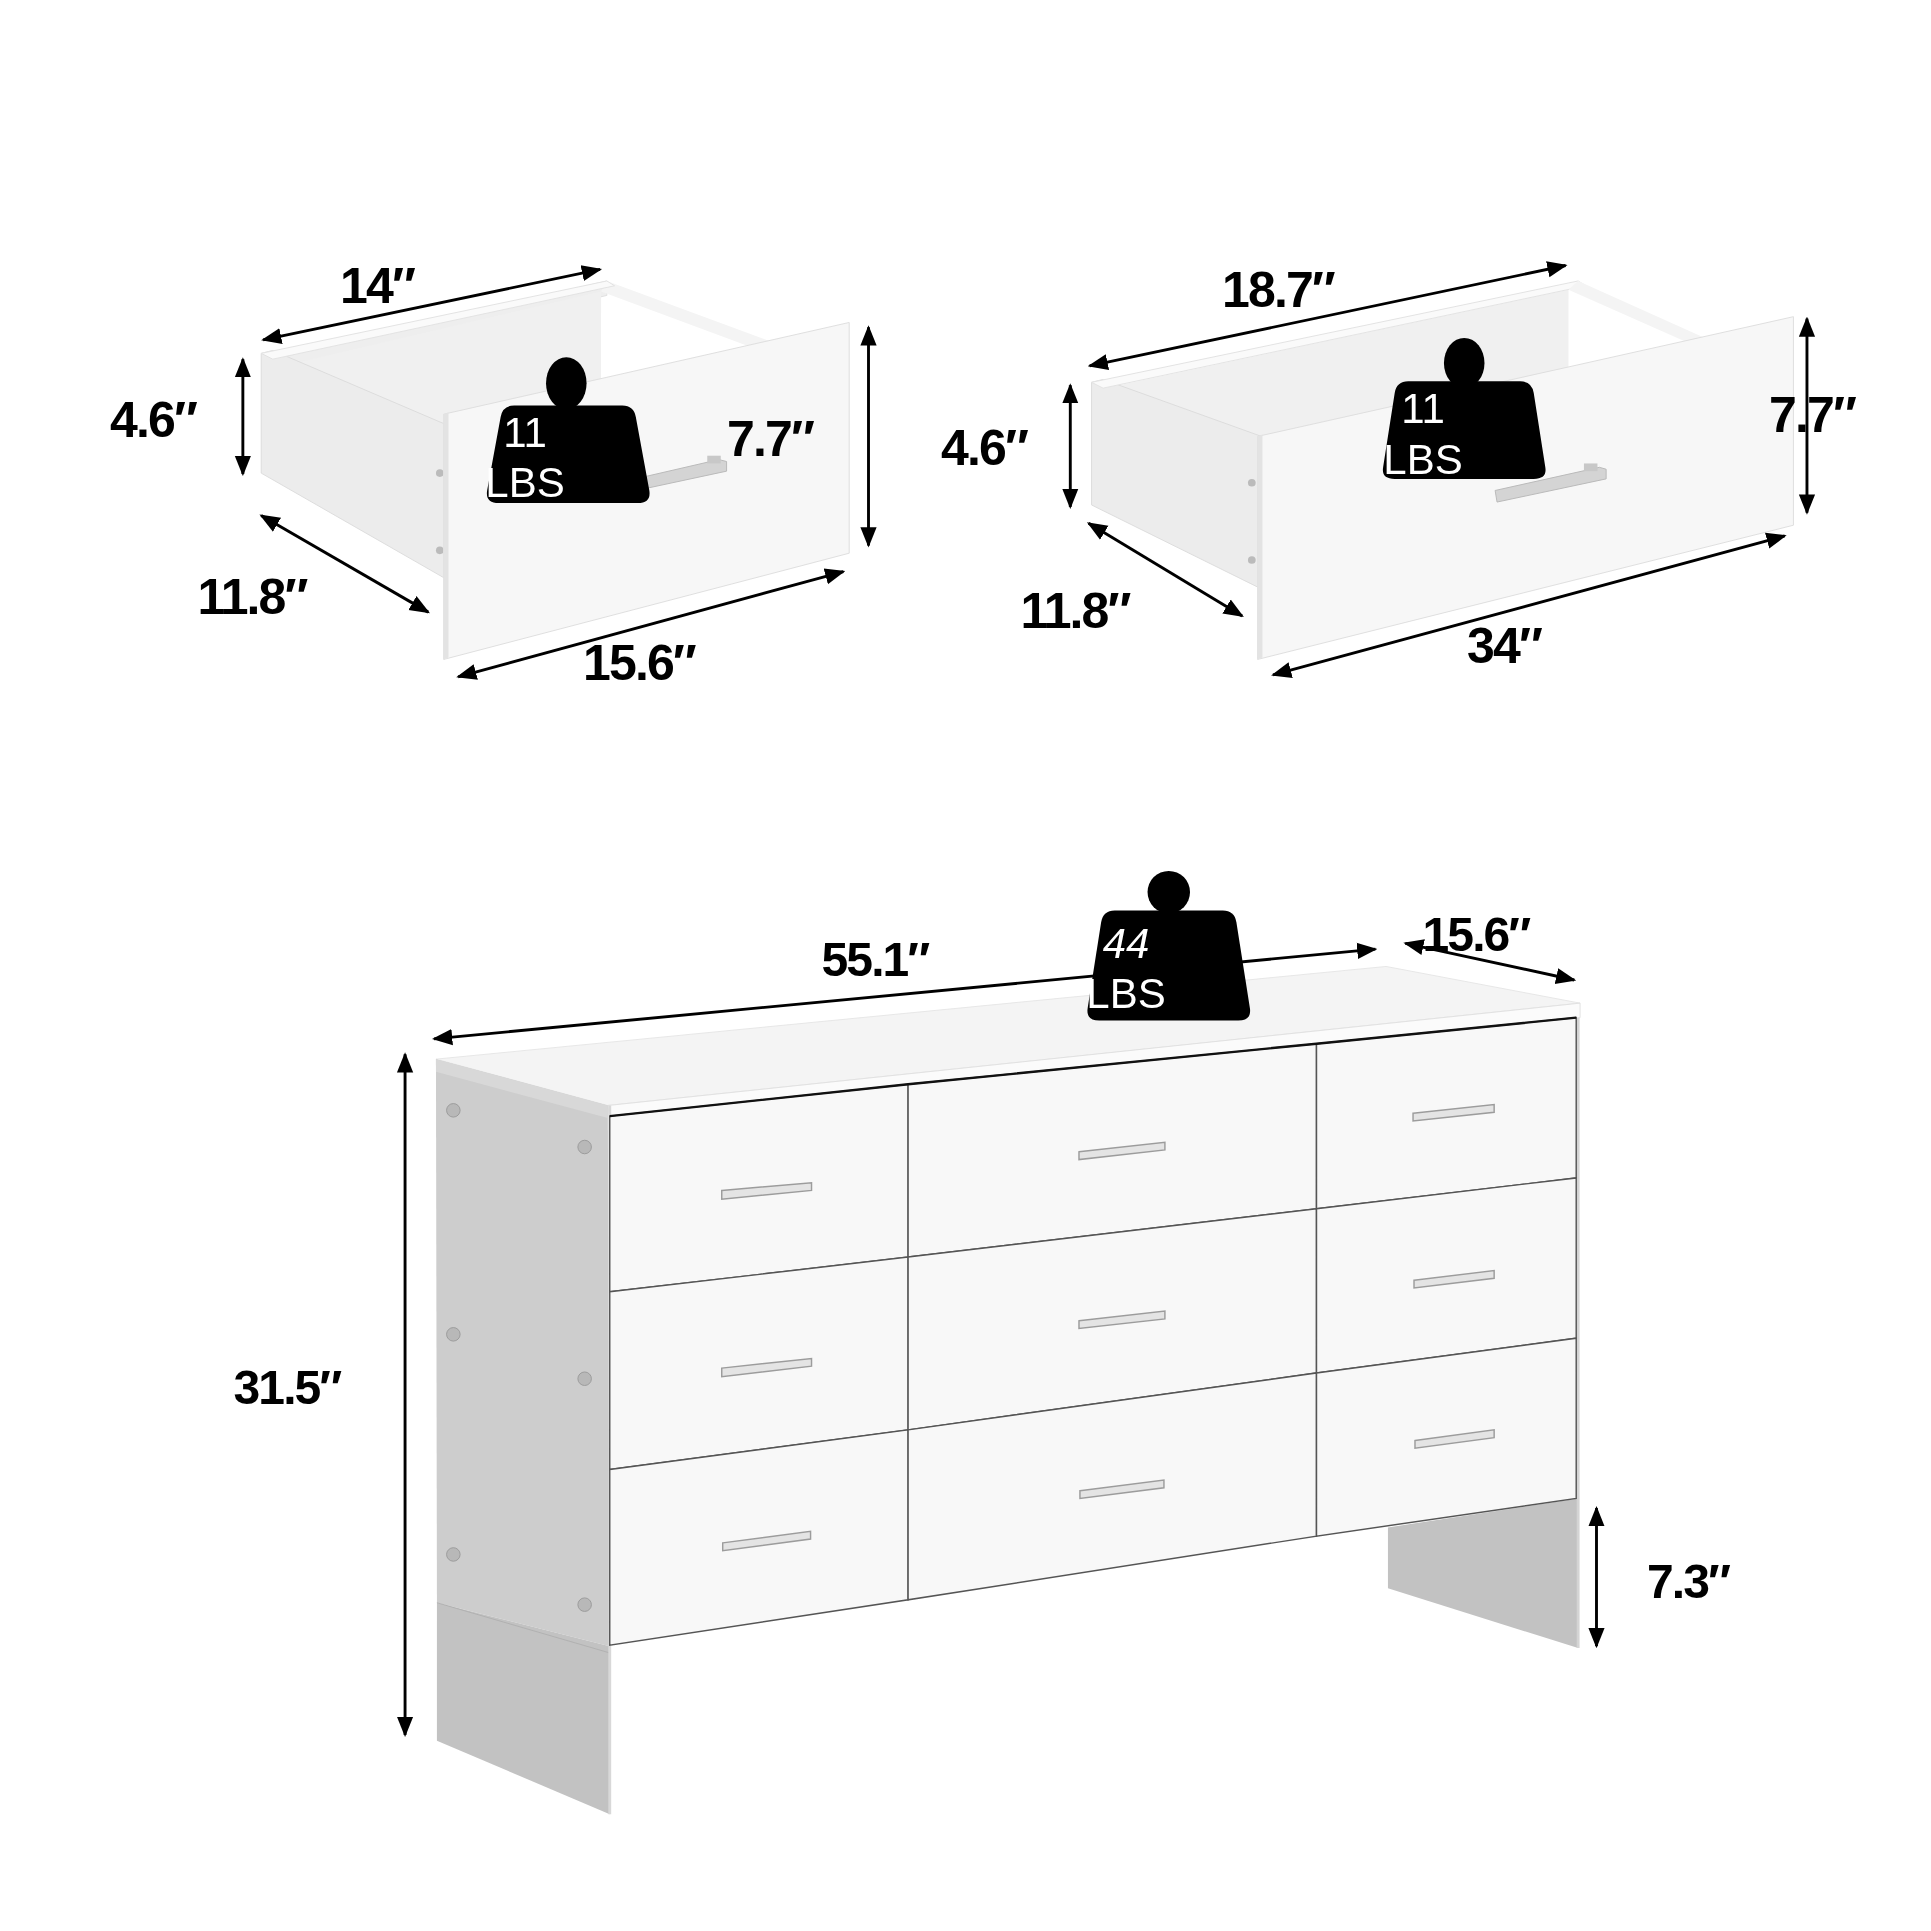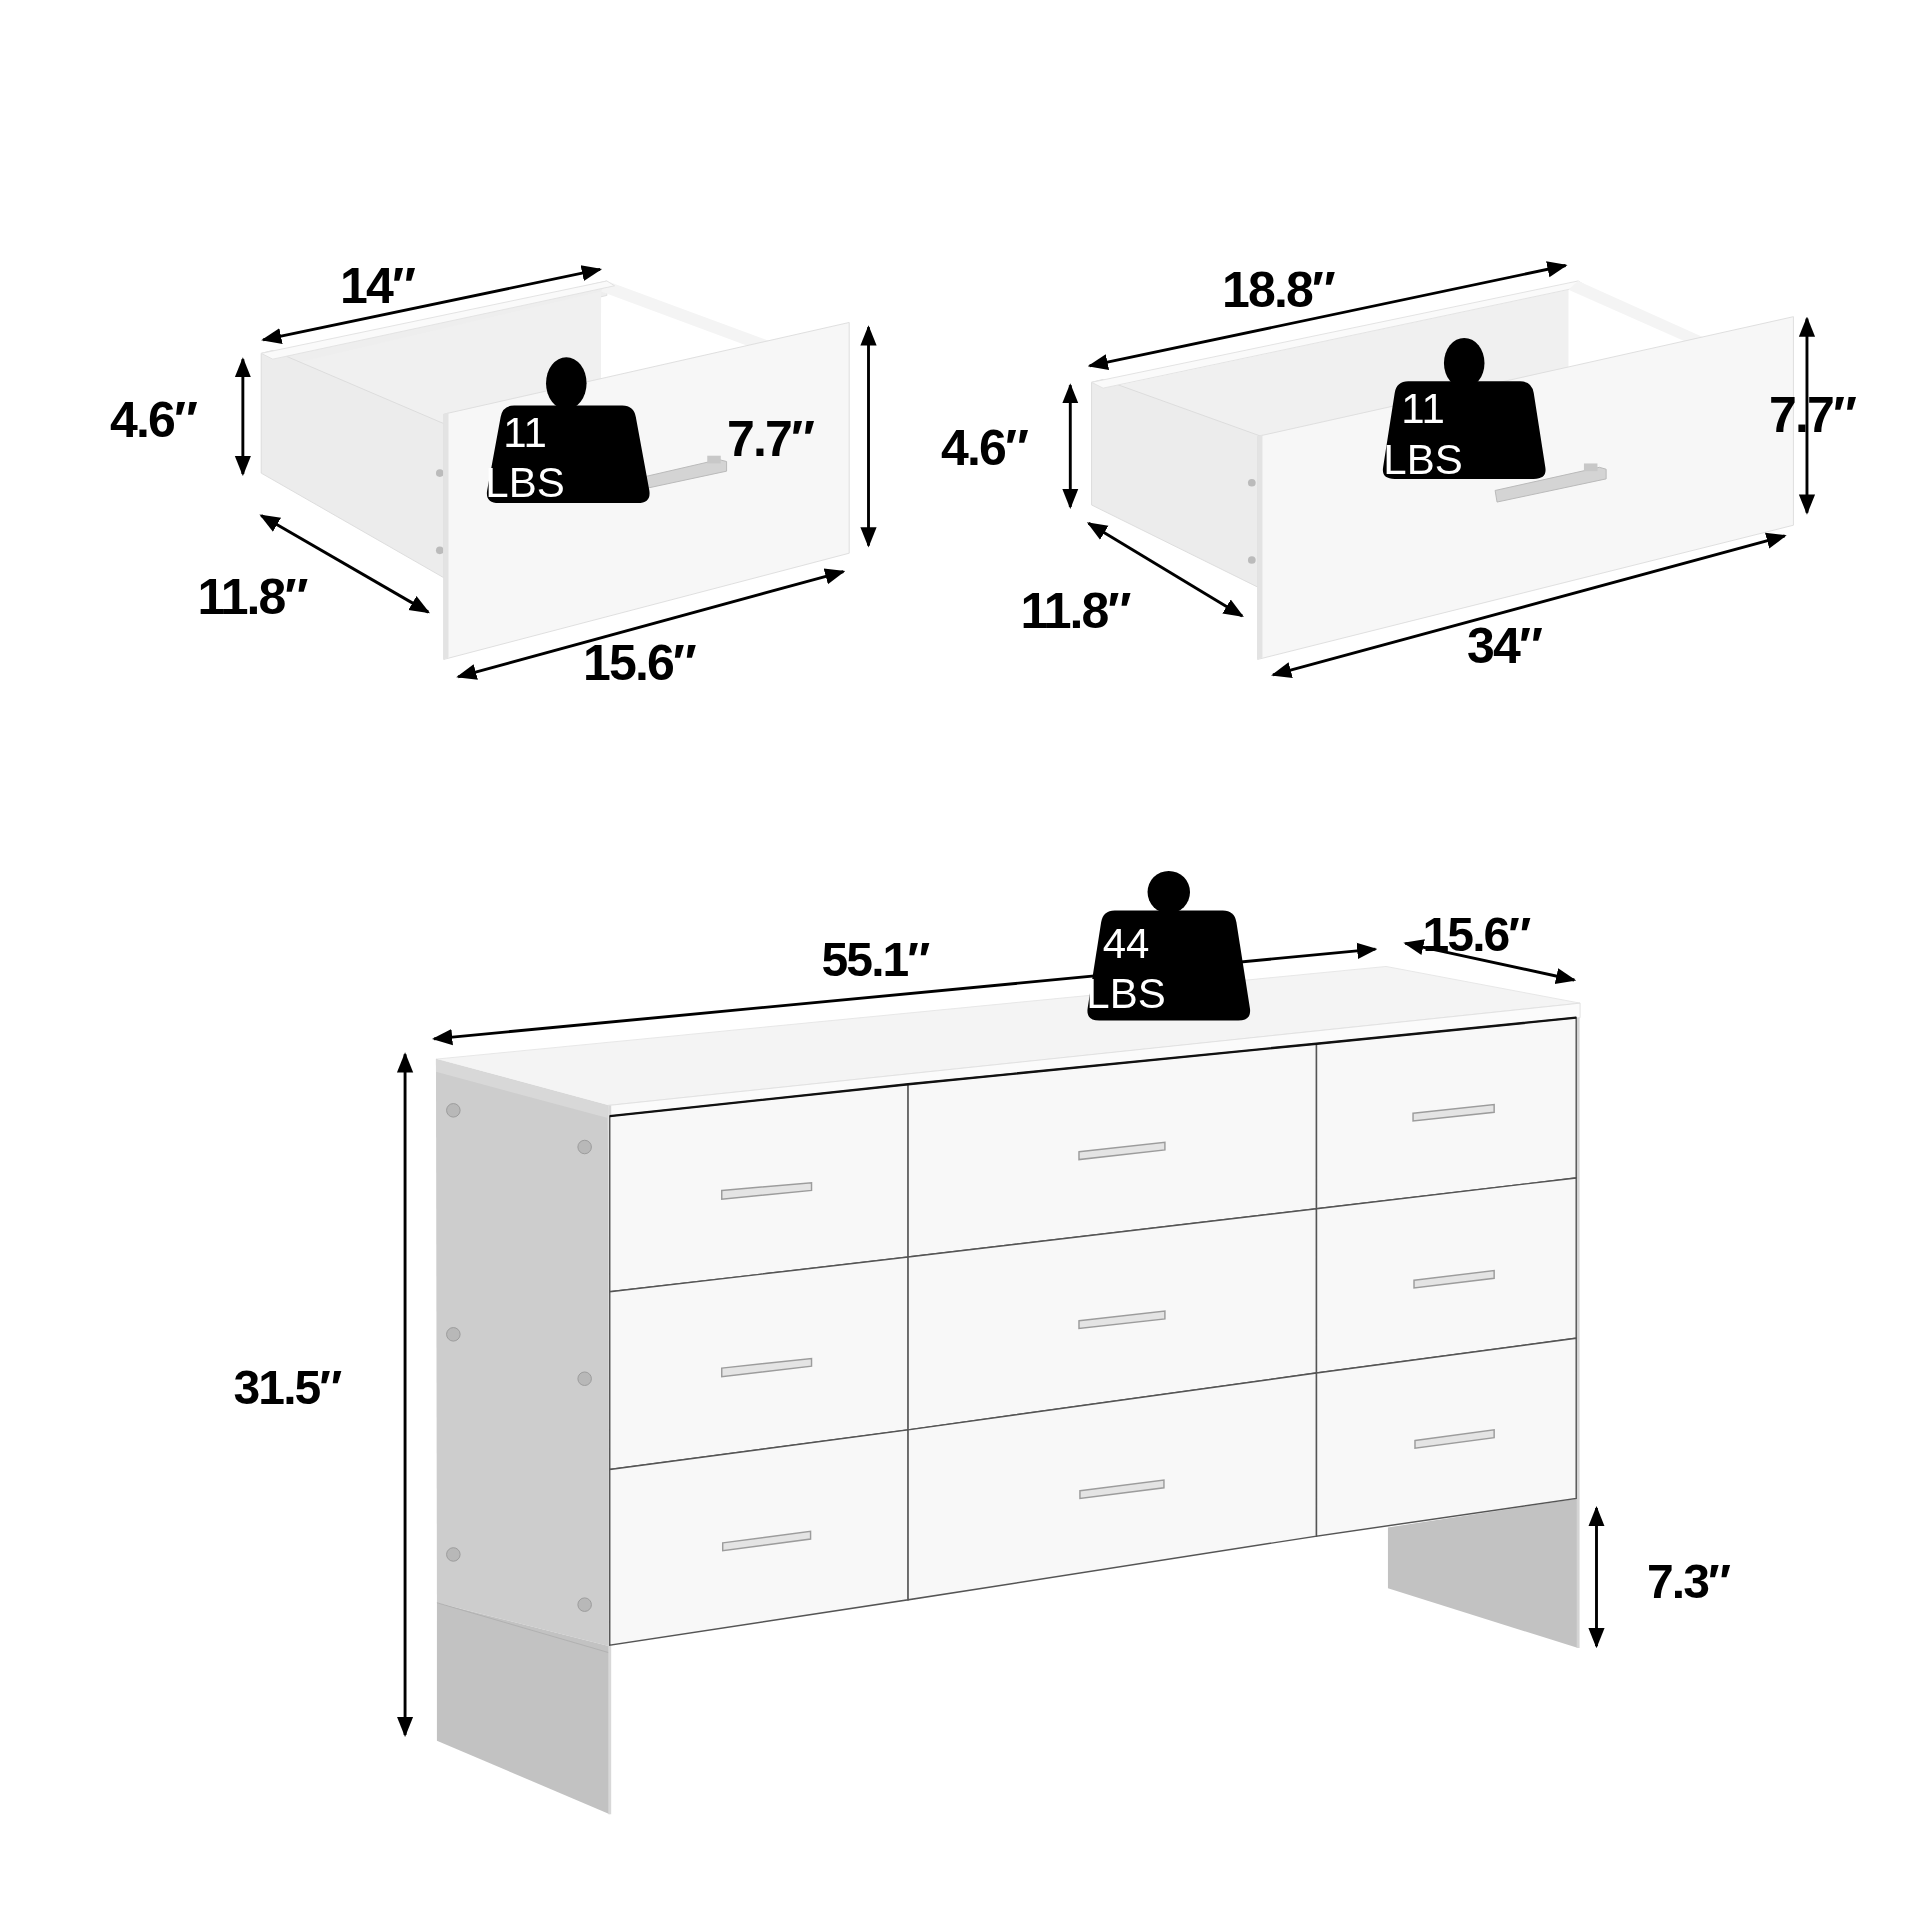--- a/index.html
+++ b/index.html
@@ -168,29 +168,29 @@
 
 <span class="dim big" style="left:377px; top:286px;">14″</span>
 <span class="dim big" style="left:153px; top:420px;">4.6″</span>
 <span class="dim big" style="left:770px; top:439px;">7.7″</span>
 <span class="dim big" style="left:252px; top:597px;">11.8″</span>
 <span class="dim big" style="left:639px; top:663px;">15.6″</span>
 <span class="weight-text" style="left:525px; top:433px;">11</span>
 <span class="weight-text" style="left:525px; top:483px;">LBS</span>
 
 
-<span class="dim big" style="left:1278px; top:290px;">18.8″</span>
+<span class="dim big" style="left:1278px; top:290px;">18.7″</span>
 <span class="dim big" style="left:984px; top:448px;">4.6″</span>
 <span class="dim big" style="left:1812px; top:415px;">7.7″</span>
 <span class="dim big" style="left:1075px; top:611px;">11.8″</span>
 <span class="dim big" style="left:1504px; top:646px;">34″</span>
 <span class="weight-text" style="left:1423px; top:409px;">11</span>
 <span class="weight-text" style="left:1423px; top:460px;">LBS</span>
 
 
 <span class="dim mid" style="left:875px; top:960px;">55.1″</span>
 <span class="dim mid" style="left:1476px; top:935px;">15.6″</span>
 <span class="dim mid" style="left:287px; top:1388px;">31.5″</span>
 <span class="dim mid" style="left:1688px; top:1582px;">7.3″</span>
-<span class="weight-text" style="left:1126px; top:944px;">44</span>
+<span class="weight-text" style="left:1126px; top:944px;font-style:italic;">44</span>
 <span class="weight-text" style="left:1126px; top:994px;">LBS</span>
 </div>
 
 
 </body></html>

